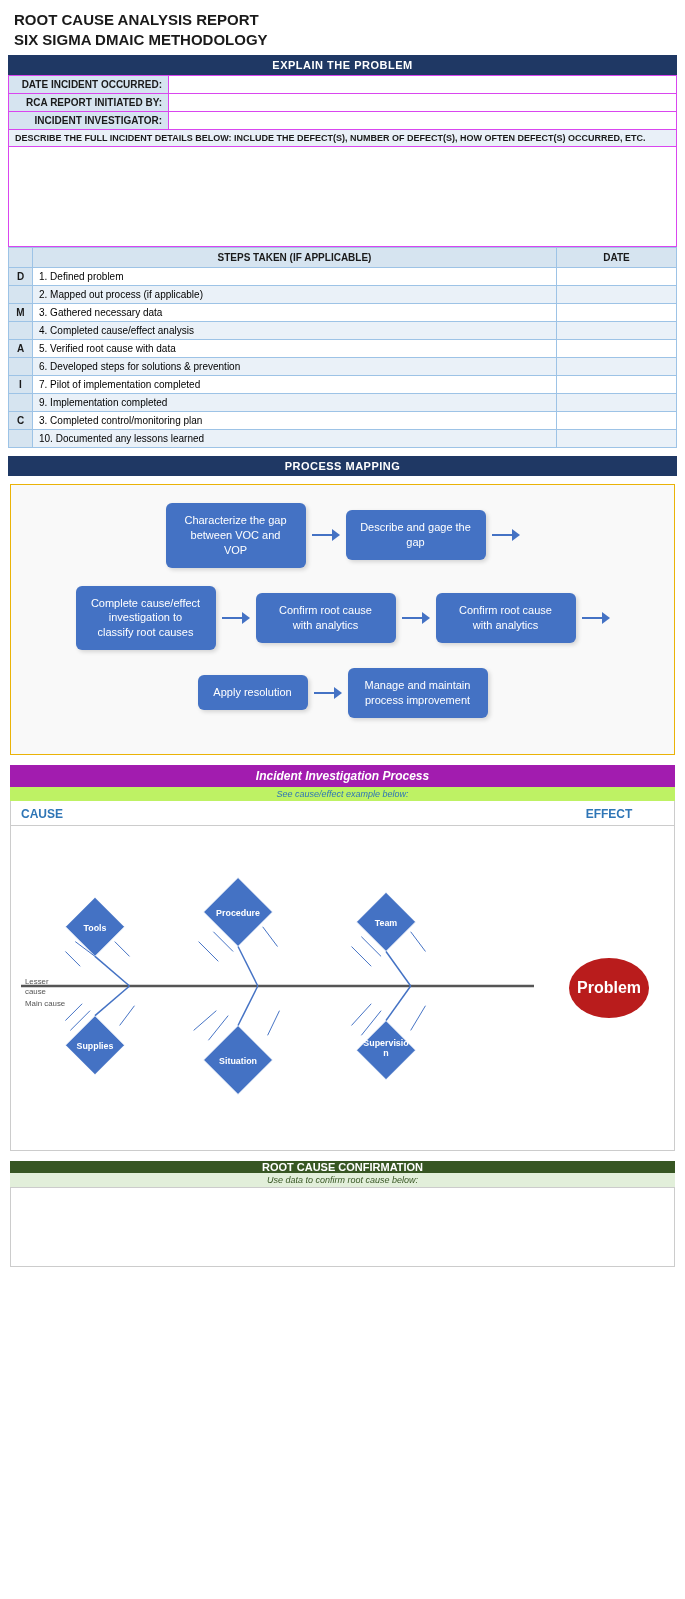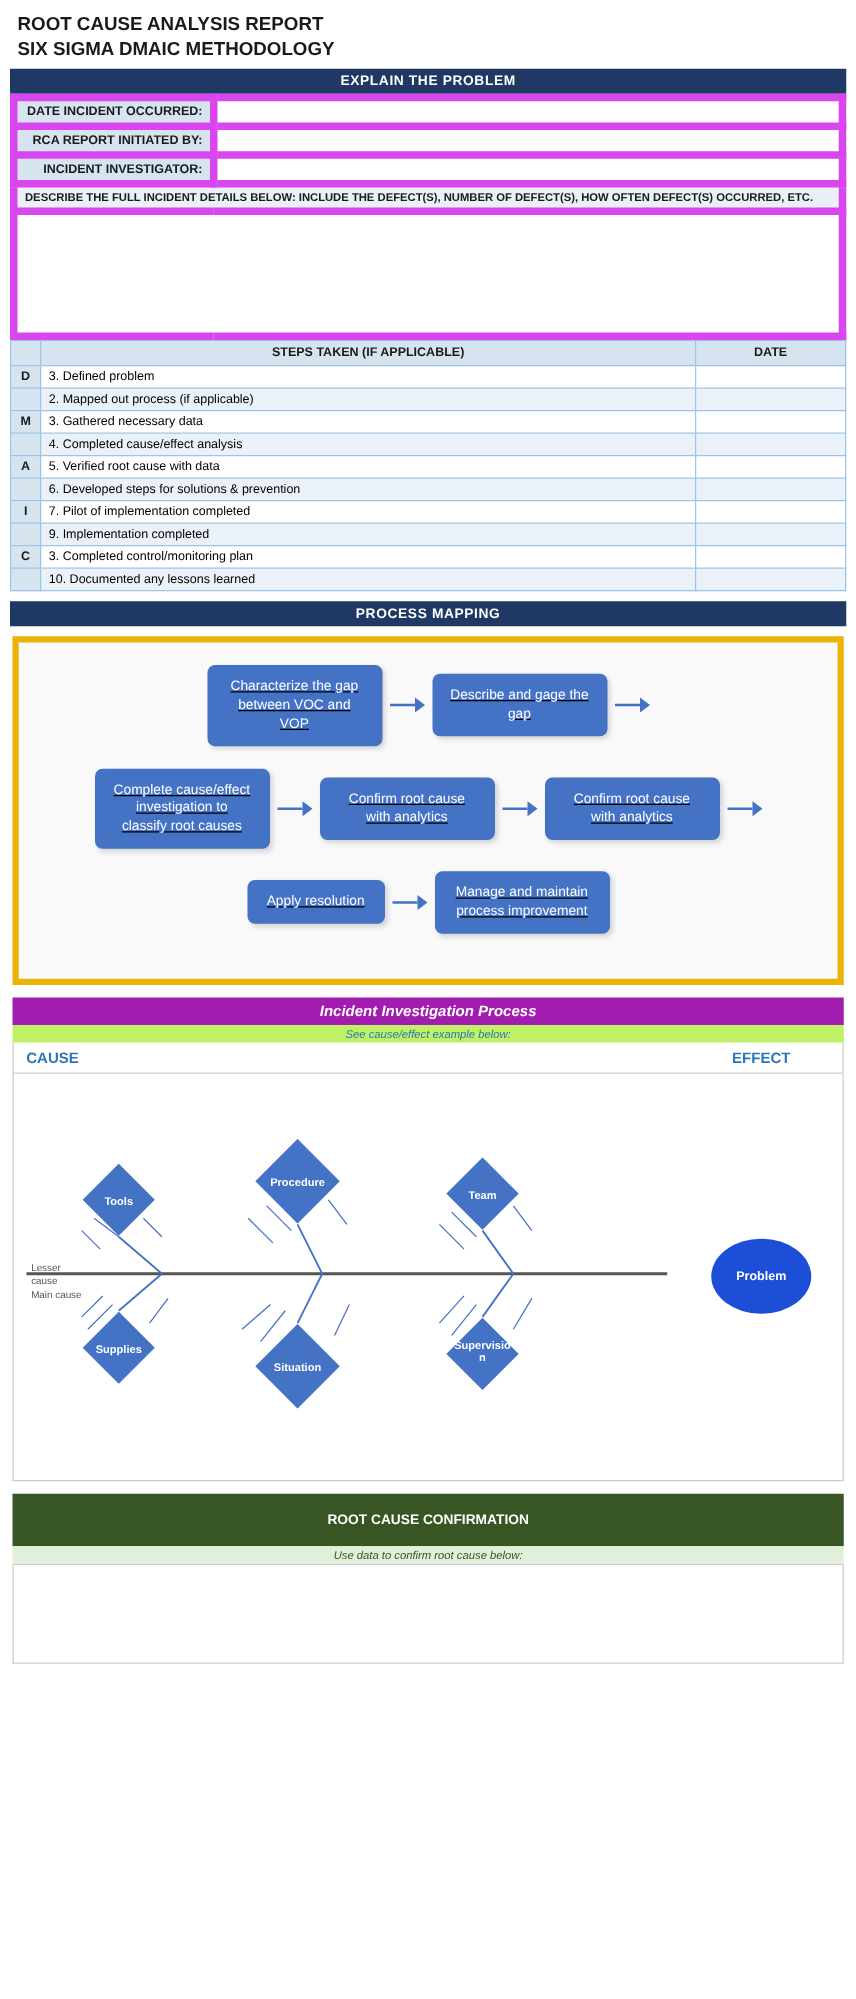--- a/index.html
+++ b/index.html
@@ -39,21 +39,21 @@
       letter-spacing: 0.5px;
     }
 
     .form-table {
       width: 100%;
       border-collapse: collapse;
       border: 1px solid #9dc3e6;
     }
 
     .form-table td {
-      border: 6px solid #d946ef;
+      border: 1px solid #d946ef;
       font-size: 10px;
       padding: 3px 6px;
     }
 
     .form-label-cell {
       background: #d6e4f0;
       font-weight: bold;
       text-align: right;
       width: 160px;
       font-size: 9px;
@@ -128,23 +128,22 @@
       text-align: center;
       font-size: 9px;
       font-style: italic;
       padding: 3px 6px;
     }
 
     .process-map-area {
       background: #f9f9f9;
       padding: 18px 10px;
       margin: 0 10px;
-      border: 5px solid #eab308;
+      border: 1px solid #eab308;
       margin-bottom: 10px;
-      text-decoration: underline;
     }
 
     .flow-row {
       display: flex;
       align-items: center;
       justify-content: center;
       margin-bottom: 18px;
       gap: 6px;
     }
 
@@ -188,45 +187,45 @@
 
     .cause-effect-area {
       display: flex;
       border: 1px solid #ccc;
       background: #fff;
       min-height: 320px;
       position: relative;
     }
 
     .problem-oval {
-      background: #1d4ed8;
+      background: #b91c1c;
       border-radius: 50%;
       width: 80px;
       height: 60px;
       display: flex;
       align-items: center;
       justify-content: center;
-      font-size: 10px;
+      font-size: 16px;
       font-weight: bold;
       color: #fff;
       text-align: center;
     }
 
     
     .rcc-section {
       padding: 0 10px;
       margin-bottom: 10px;
     }
     .rcc-title {
       background: #375623;
       color: #fff;
       text-align: center;
       font-size: 11px;
       font-weight: bold;
-      padding: 15px;
+      padding: 0;
       text-transform: uppercase;
     }
     .rcc-subtitle {
       background: #e2efda;
       color: #375623;
       text-align: center;
       font-size: 9px;
       font-style: italic;
       padding: 2px;
     }
@@ -307,21 +306,21 @@
     <thead>
       <tr>
         <th style="width:24px;"></th>
         <th>STEPS TAKEN (IF APPLICABLE)</th>
         <th>DATE</th>
       </tr>
     </thead>
     <tbody id="steps-tbody">
     <tr>
           <td class="phase-cell">D</td>
-          <td class="step-cell">3. Defined problem</td>
+          <td class="step-cell">1. Defined problem</td>
           <td class="date-cell"></td>
         </tr>
         <tr>
           <td class="phase-cell"></td>
           <td class="step-cell">2. Mapped out process (if applicable)</td>
           <td class="date-cell"></td>
         </tr>
         <tr>
           <td class="phase-cell">M</td>
           <td class="step-cell">3. Gathered necessary data</td>

